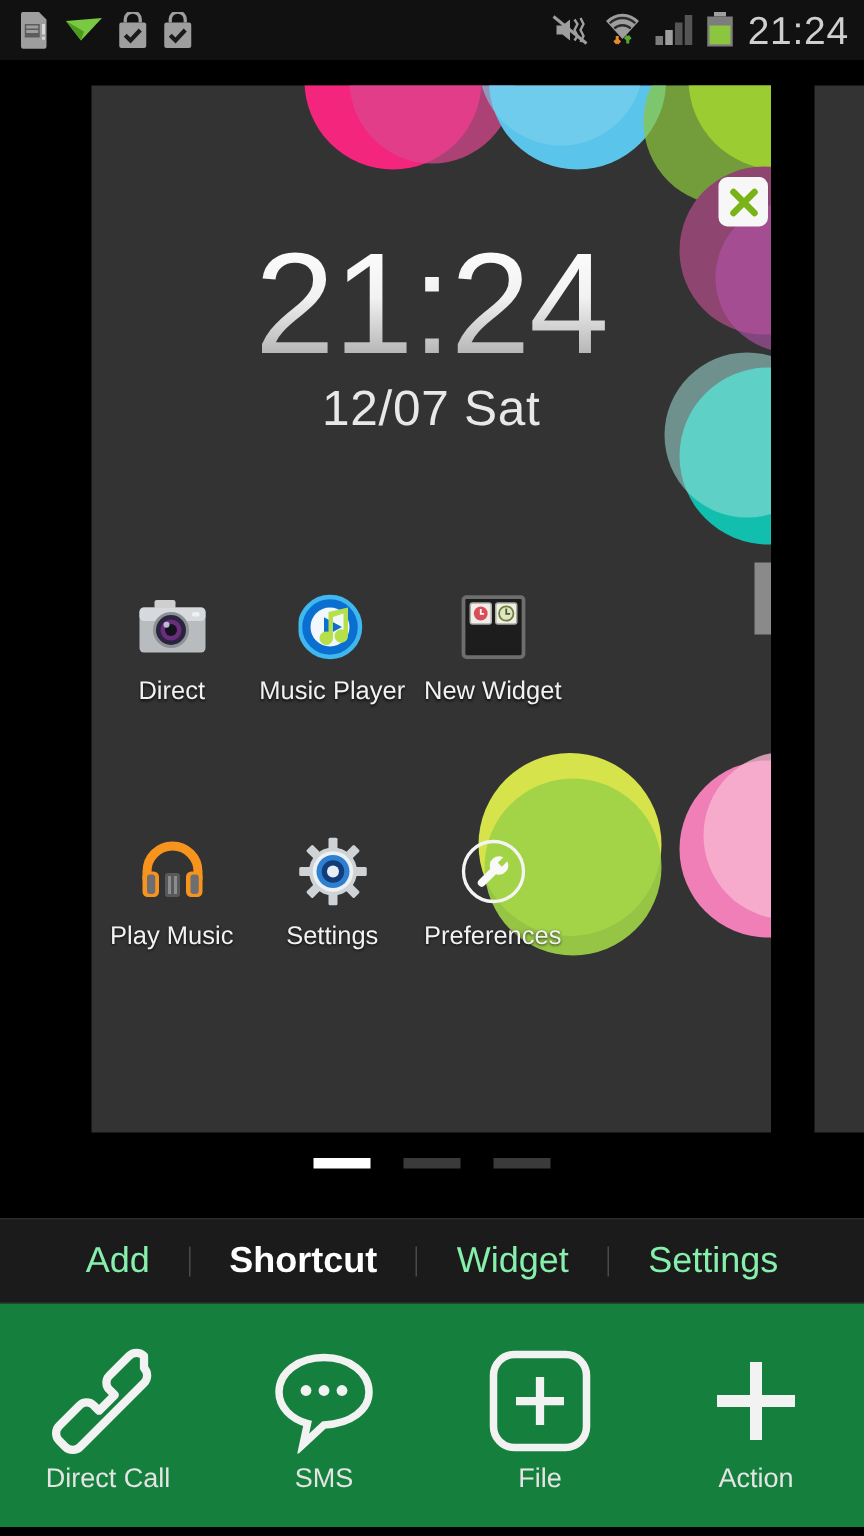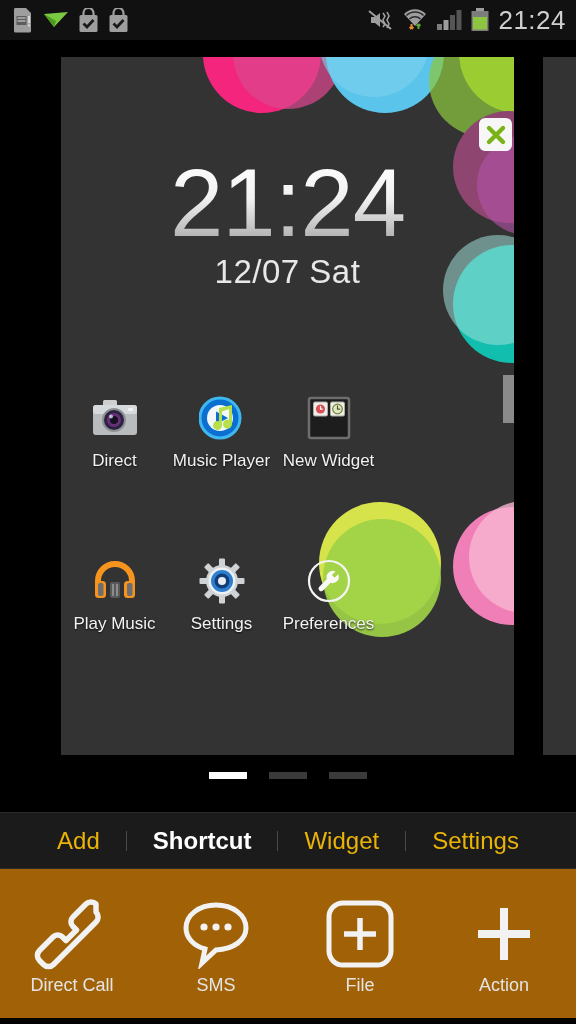--- a/index.html
+++ b/index.html
@@ -48,27 +48,27 @@
   
   .dots { position:absolute; left:0; top:772px; width:576px; display:flex;
     justify-content:center; gap:22px; z-index:30; }
   .dot { width:38px; height:7px; background:#3a3a3a; }
   .dot.on { background:#ffffff; }
 
   
   .tabbar { position:absolute; left:0; top:812px; width:576px; height:57px;
     background:#1b1b1b; border-top:1px solid #2b2b2b; border-bottom:1px solid #2b2b2b;
     display:flex; align-items:center; justify-content:center; gap:0; z-index:30; }
-  .tab { font-size:24px; color:#eab308; padding:0 26px; }
+  .tab { font-size:24px; color:#86efac; padding:0 26px; }
   .tab.active { color:#ffffff; font-weight:bold; }
   .tsep { width:1px; height:20px; background:#4a4a4a; }
 
   
   .actionbar { position:absolute; left:0; top:869px; width:576px; height:149px;
-    background:#a16207; display:flex; z-index:30; }
+    background:#15803d; display:flex; z-index:30; }
   .act { flex:1; display:flex; flex-direction:column; align-items:center;
     justify-content:center; padding-top:6px; }
   .act .aic { height:74px; display:flex; align-items:center; justify-content:center; }
   .act .albl { margin-top:4px; font-size:18px; color:#e4e4e4; }
 
   
   .ghostdock { position:absolute; left:0; top:880px; width:576px; height:120px;
     display:flex; z-index:25; opacity:.16; pointer-events:none; }
   .gd { flex:1; display:flex; align-items:center; justify-content:center; }
 </style>

